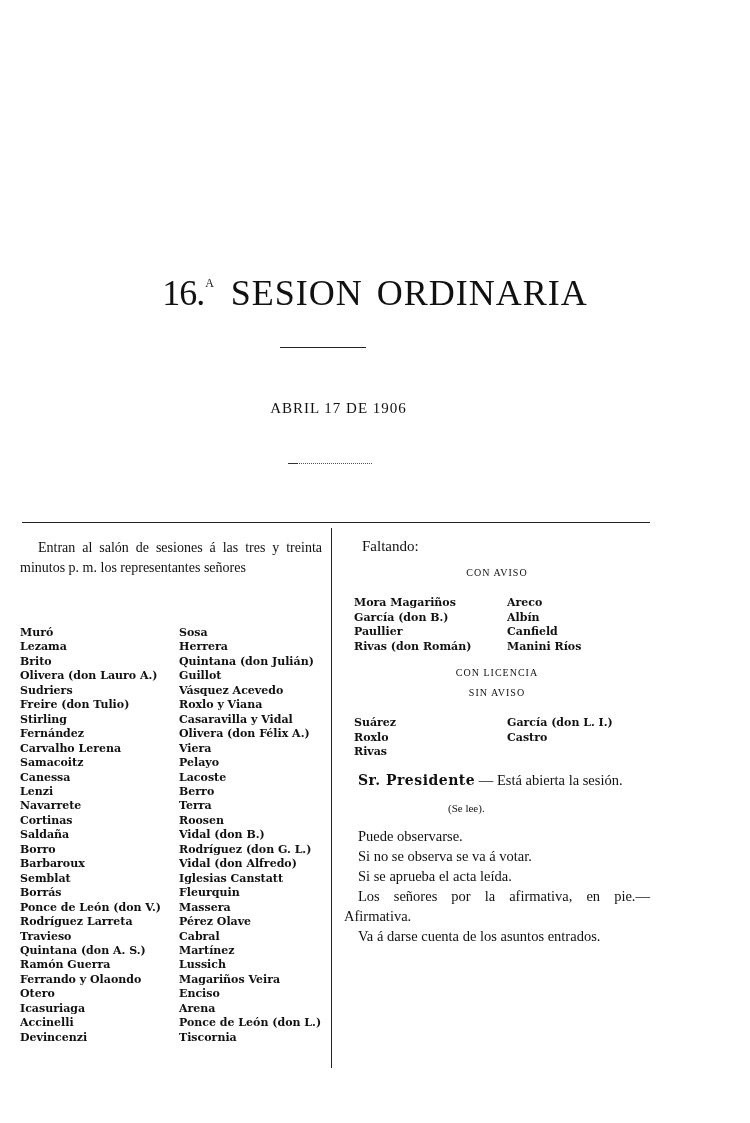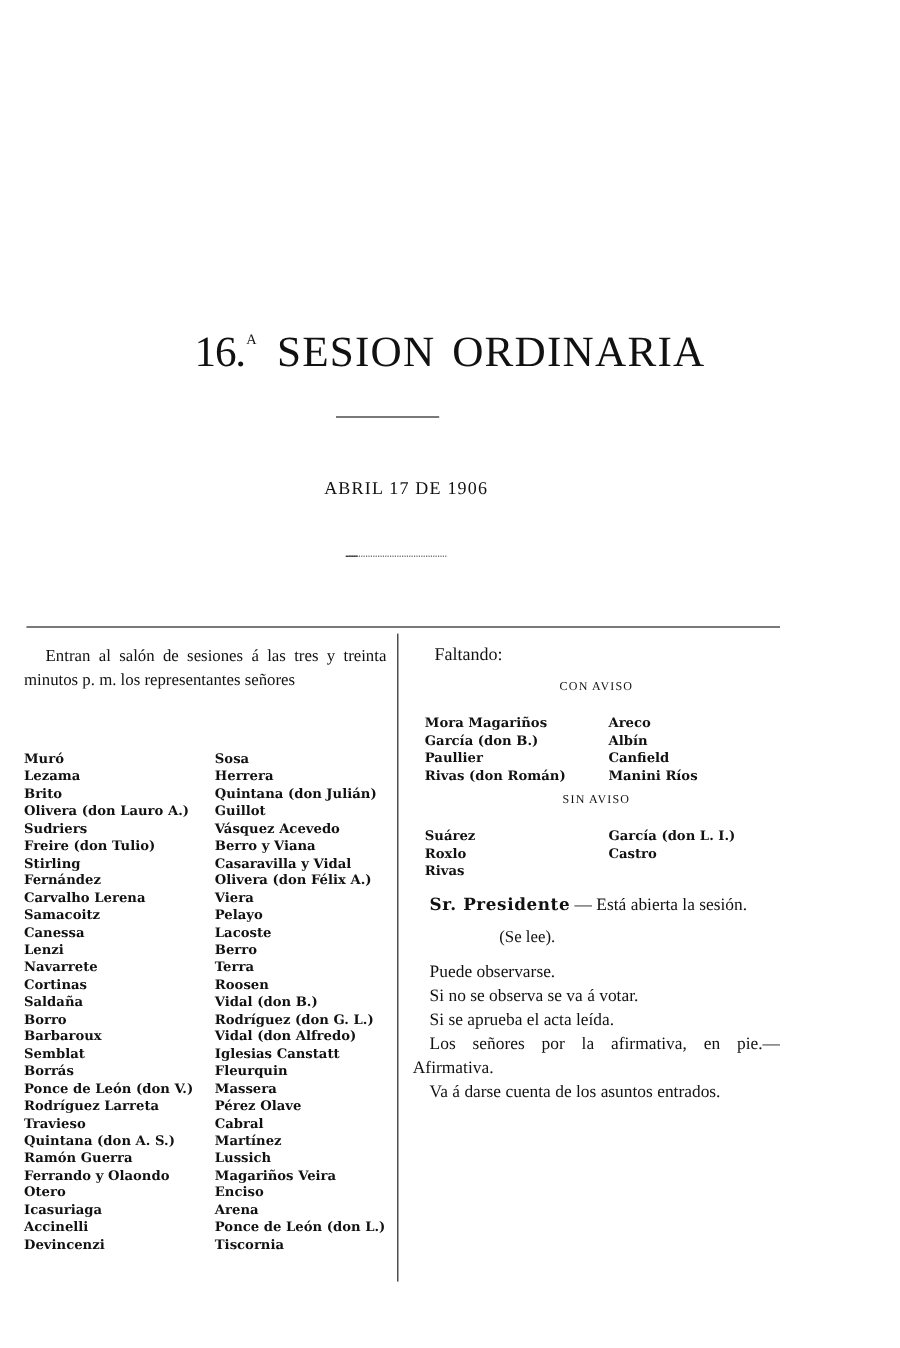--- a/index.html
+++ b/index.html
@@ -136,22 +136,22 @@
       margin: 0;
     }
     .indent { text-indent: 14px; }
     .speaker {
       font-family: "DejaVu Serif", "Liberation Serif", serif;
       font-weight: bold;
       font-size: 14px;
       letter-spacing: 0.5px;
     }
     .se-lee {
-      font-size: 14px;
-      margin-left: 72px;
+      font-size: 11px;
+      margin-left: 104px;
       line-height: 20px;
     }
   </style>
 </head>
 <body>
 
 <div class="title">
   <span class="num"><span>16.</span><span class="sup">A</span></span><span>SESION</span><span class="word2">ORDINARIA</span>
 </div>
 
@@ -199,21 +199,21 @@
         <div>Icasuriaga</div>
         <div>Accinelli</div>
         <div>Devincenzi</div>
       </div>
     <div class="c2">
         <div>Sosa</div>
         <div>Herrera</div>
         <div>Quintana (don Julián)</div>
         <div>Guillot</div>
         <div>Vásquez Acevedo</div>
-        <div>Berro y Viana</div>
+        <div>Roxlo y Viana</div>
         <div>Casaravilla y Vidal</div>
         <div>Olivera (don Félix A.)</div>
         <div>Viera</div>
         <div>Pelayo</div>
         <div>Lacoste</div>
         <div>Berro</div>
         <div>Terra</div>
         <div>Roosen</div>
         <div>Vidal (don B.)</div>
         <div>Rodríguez (don G. L.)</div>
@@ -246,20 +246,21 @@
         <div>Rivas (don Román)</div>
       </div>
     <div class="c2">
         <div>Areco</div>
         <div>Albín</div>
         <div>Canfield</div>
         <div>Manini Ríos</div>
       </div>
   </div>
 
+  <div class="caption" style="margin-top:12px;">CON LICENCIA</div>
 
   <div class="caption" style="margin-top:6px;">SIN AVISO</div>
   <div class="abs-list" style="margin-top:16px; height:44px;">
     <div class="c1">
         <div>Suárez</div>
         <div>Roxlo</div>
         <div>Rivas</div>
       </div>
     <div class="c2">
         <div>García (don L. I.)</div>

